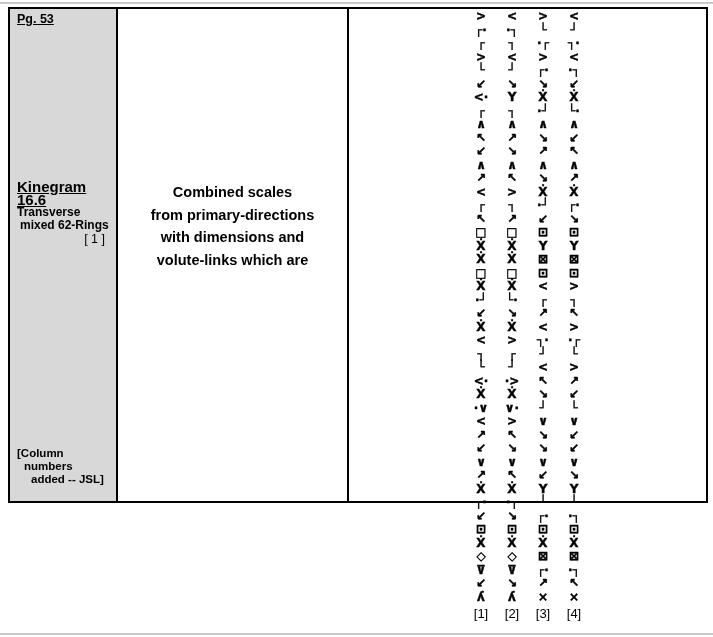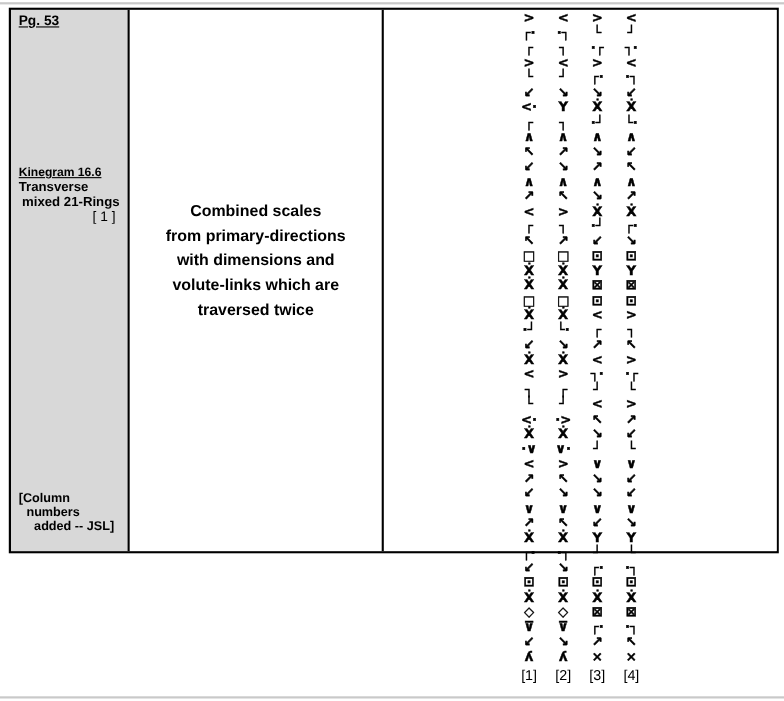--- a/index.html
+++ b/index.html
@@ -15,21 +15,21 @@
     position:absolute;left:8px;top:7px;width:700px;height:496px;
     border:2px solid #000;display:flex;background:#fff;box-sizing:border-box;
   }
   .cell{position:relative;box-sizing:border-box;height:100%;}
   .cell-left{width:108px;background:#d8d8d8;border-right:2px solid #000;}
   .cell-middle{width:231px;border-right:2px solid #000;background:#fff;}
   .cell-right{flex:1;background:#fff;}
   .blk{position:absolute;left:7px;right:3px;font-weight:bold;font-size:12px;line-height:13px;}
   .pg-ref{top:4px;font-size:12.5px;text-decoration:underline;}
   .kinegram-blk{top:142px;}
-  .kinegram-title{text-decoration:underline;font-size:11px;}
+  .kinegram-title{text-decoration:underline;font-size:15px;margin-top:29px;}
   .kinegram-sub2{margin-left:3px;}
   .kinegram-num{font-weight:normal;font-size:12.5px;text-align:right;padding-right:8px;margin-top:1px;}
   .see-blk{top:216px;font-size:11.5px;}
   .colnote-blk{top:438px;font-size:11.5px;}
   .colnote-blk .l1{margin-left:0;}
   .colnote-blk .l2{margin-left:7px;}
   .colnote-blk .l3{margin-left:14px;}
   .desc-blk{
     position:absolute;top:172px;left:0;right:0;text-align:center;
     font-size:14.5px;line-height:22.5px;font-weight:bold;
@@ -56,39 +56,38 @@
 <div class="artifact bottom"></div>
 
 <div class="doc-table">
 
   <div class="cell cell-left">
     <div class="blk pg-ref">Pg. 53</div>
 
     <div class="blk kinegram-blk">
       <div class="kinegram-title">Kinegram 16.6</div>
       <div>Transverse</div>
-      <div class="kinegram-sub2">mixed 21-Rings</div>
+      <div class="kinegram-sub2">mixed 62-Rings</div>
       <div class="kinegram-num">[ 1 ]</div>
     </div>
 
 
     <div class="blk colnote-blk">
       <div class="l1">[Column</div>
       <div class="l2">numbers</div>
       <div class="l3">added -- JSL]</div>
     </div>
   </div>
 
   <div class="cell cell-middle">
     <div class="desc-blk">
       <div>Combined scales</div>
       <div>from primary-directions</div>
       <div>with dimensions and</div>
       <div>volute-links which are</div>
-      <div>traversed twice</div>
     </div>
   </div>
 
   <div class="cell cell-right">
     <div class="notation-strip">
         <div class="glyph-col">
           <div class="glyph">&gt;</div>
           <div class="glyph">┌·</div>
           <div class="glyph">┌</div>
           <div class="glyph">&gt;</div>

